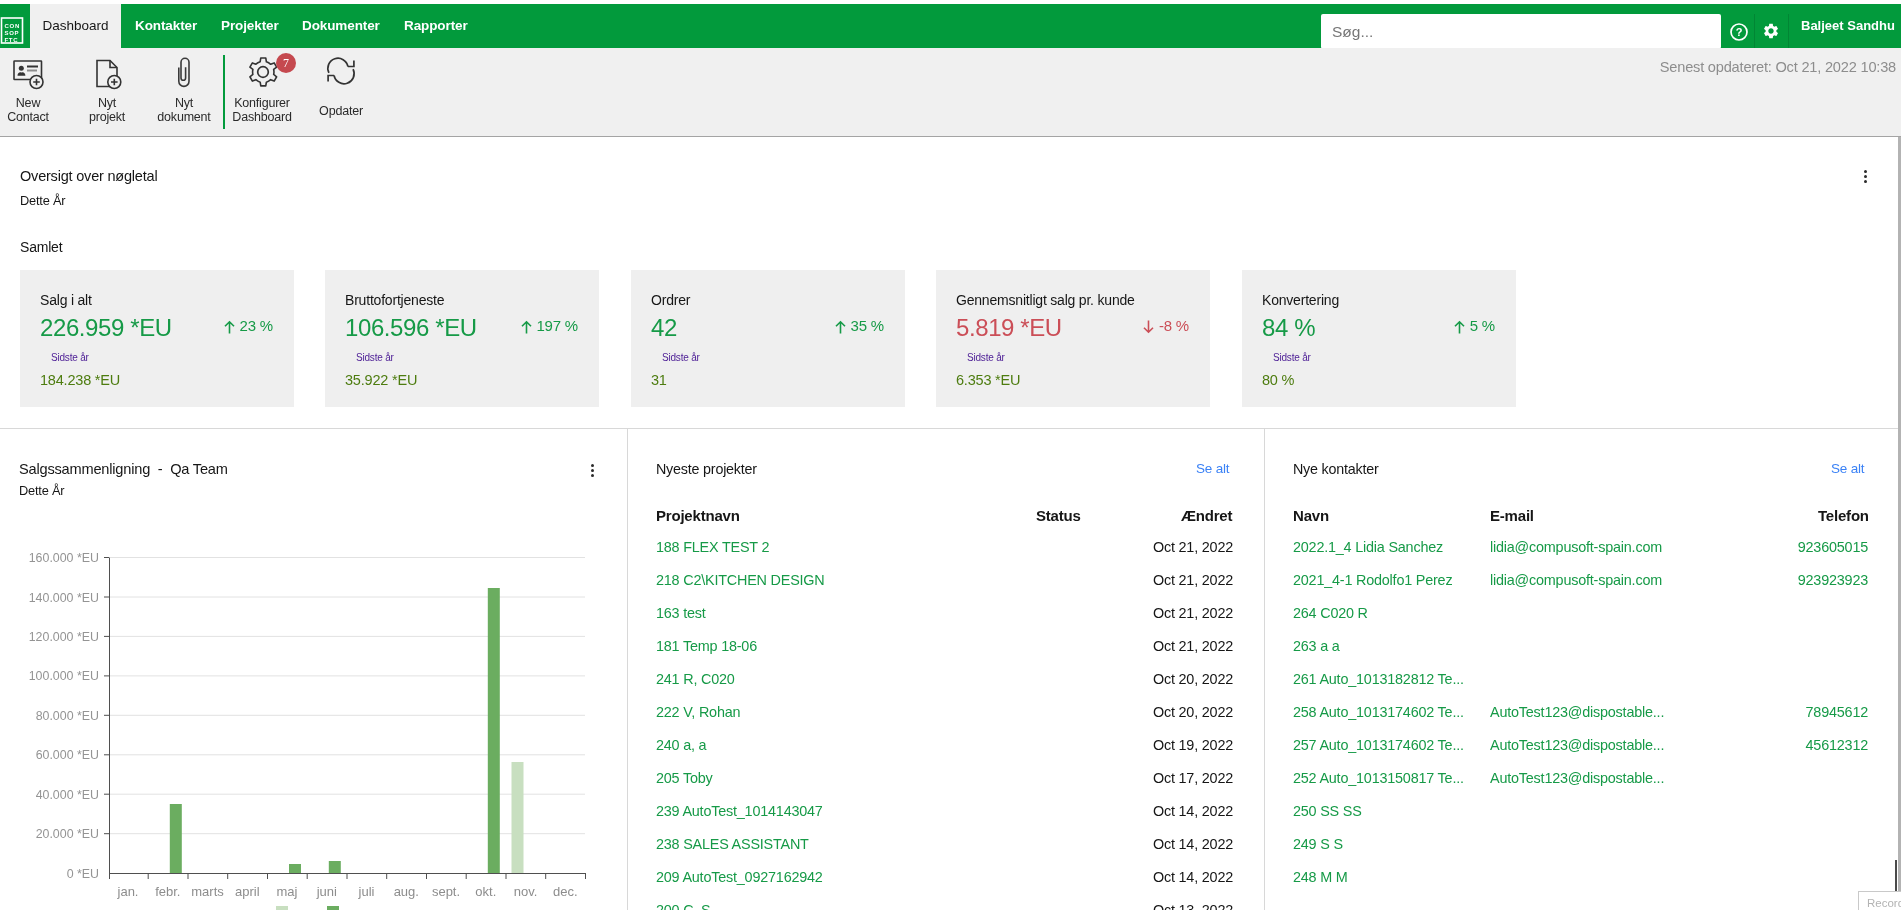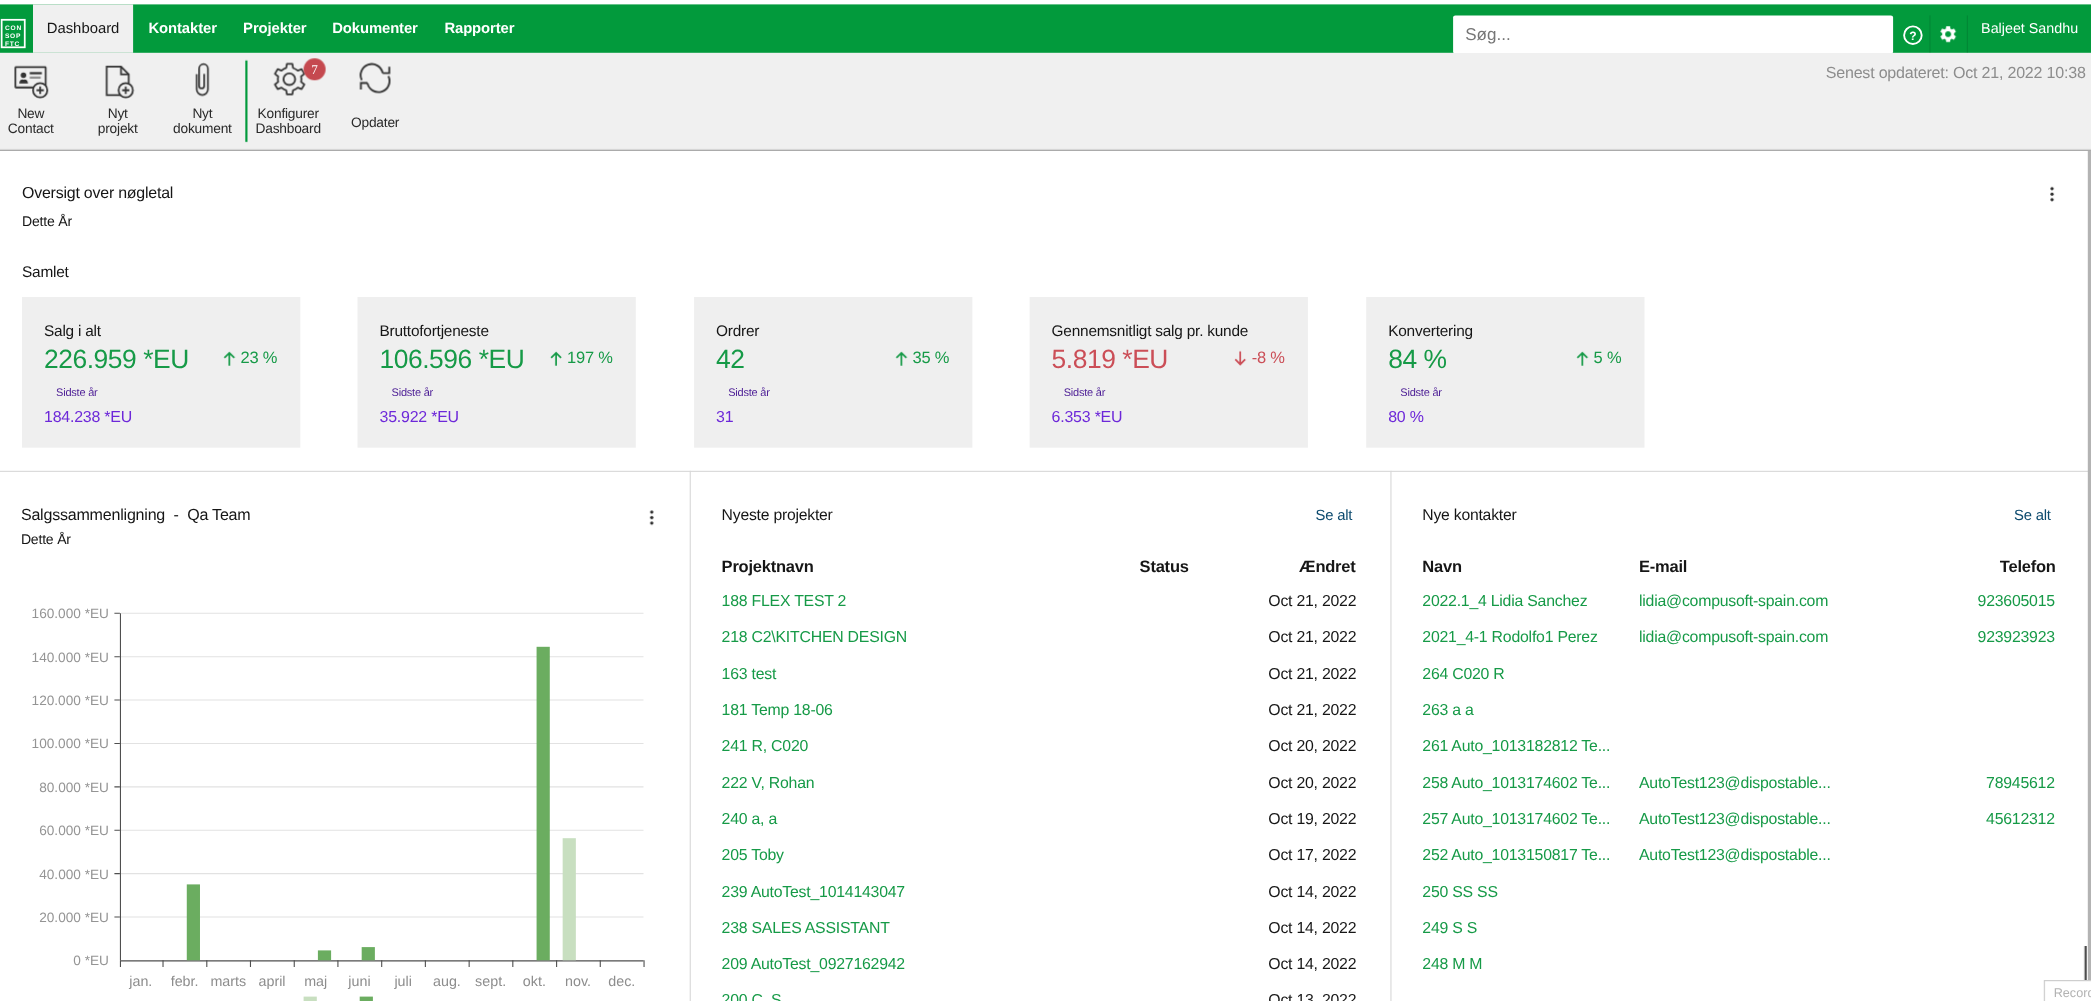--- a/index.html
+++ b/index.html
@@ -7,29 +7,29 @@
 html,body{width:1901px;height:910px;background:#fff;font-family:"Liberation Sans",sans-serif;overflow:hidden}
 body{position:relative;transform:translateZ(0)}
 .abs{position:absolute}
 .nav{left:0;top:4px;width:1901px;height:44px;background:#029a3c}
 .tabtxt{position:absolute;top:0;height:56px;line-height:44px;color:#fff;font-size:13.5px;font-weight:700;letter-spacing:-0.1px}
 .dtab{position:absolute;left:30px;top:0;width:91px;height:44px;background:#f0f0f0;color:#161616;font-size:13.5px;font-weight:400;text-align:center;line-height:44px;letter-spacing:0px}
 .toolbar{left:0;top:48px;width:1901px;height:89px;background:#f0f0f0;border-bottom:1px solid #a4a4a4}
 .tlbl{position:absolute;font-size:12.5px;color:#2a2a2a;text-align:center;line-height:14px;letter-spacing:-0.2px}
 .sect-title{position:absolute;font-size:15px;color:#161616;letter-spacing:-0.2px}
 .sub{position:absolute;font-size:12.8px;font-weight:400;color:#161616;letter-spacing:-0.2px}
-.card{position:absolute;top:270px;width:253px;height:137px;background:#efefef}
+.card{position:absolute;top:270px;width:274px;height:137px;background:#efefef}
 .card .ct{position:absolute;left:20px;top:22px;font-size:14px;color:#161616;letter-spacing:-0.2px}
 .card .num{position:absolute;left:20px;top:44px;font-size:24px;letter-spacing:-0.4px}
 .card .delta{position:absolute;right:21px;top:47px;font-size:15px;letter-spacing:-0.2px}
 .card .ly{position:absolute;left:31px;top:82px;font-size:10px;color:#4c1d95;letter-spacing:-0.2px}
-.card .lv{position:absolute;left:20px;top:102px;font-size:14.5px;color:#6d28d9;letter-spacing:-0.2px}
+.card .lv{position:absolute;left:20px;top:102px;font-size:14.5px;color:#4d7c0f;letter-spacing:-0.2px}
 .green{color:#169a47}
 .red{color:#cb4e57}
-.seall{position:absolute;font-size:13.5px;color:#0c4a6e;letter-spacing:-0.2px}
+.seall{position:absolute;font-size:13.5px;color:#3b82f6;letter-spacing:-0.2px}
 .th{position:absolute;font-size:15px;font-weight:700;color:#161616;letter-spacing:-0.2px}
 .rows{position:absolute;top:531px}
 .row{height:33px;line-height:33px;position:relative;font-size:14.4px;letter-spacing:-0.2px;white-space:nowrap}
 .rn{color:#169a47}
 .rd{position:absolute;right:0;top:0;color:#161616}
 .re{position:absolute;left:197px;top:0;color:#169a47}
 .rp{position:absolute;right:0;top:0;color:#169a47}
 .kebab span{display:block;width:3.5px;height:3.5px;border-radius:50%;background:#2b2b2b;margin:1.5px auto}
 </style></head>
 <body>
@@ -57,21 +57,21 @@
   <div class="abs" style="left:1788px;top:10px;width:1px;height:35px;background:rgba(0,0,0,0.13)"></div>
 
   <svg class="abs" style="left:1729px;top:18px" width="20" height="20" viewBox="0 0 20 20">
     <circle cx="10" cy="10" r="8" fill="none" stroke="#fff" stroke-width="1.7"></circle>
     <text x="10" y="14" text-anchor="middle" font-size="11" fill="#fff" font-family="Liberation Sans" font-weight="700">?</text>
   </svg>
 
   <svg class="abs" style="left:1762px;top:18px" width="18" height="18" viewBox="0 0 24 24">
     <path fill="#fff" d="M19.14,12.94c0.04-0.3,0.06-0.61,0.06-0.94c0-0.32-0.02-0.64-0.07-0.94l2.03-1.58c0.18-0.14,0.23-0.41,0.12-0.61l-1.92-3.32c-0.12-0.22-0.37-0.29-0.59-0.22l-2.39,0.96c-0.5-0.38-1.03-0.7-1.62-0.94L14.4,2.81c-0.04-0.24-0.24-0.41-0.48-0.41h-3.84c-0.24,0-0.43,0.17-0.47,0.41L9.25,5.35C8.66,5.59,8.12,5.92,7.63,6.29L5.24,5.33c-0.22-0.08-0.47,0-0.59,0.22L2.74,8.87C2.62,9.08,2.66,9.34,2.86,9.48l2.03,1.58C4.84,11.36,4.8,11.69,4.8,12s0.02,0.64,0.07,0.94l-2.03,1.58c-0.18,0.14-0.23,0.41-0.12,0.61l1.92,3.32c0.12,0.22,0.37,0.29,0.59,0.22l2.39-0.96c0.5,0.38,1.03,0.7,1.62,0.94l0.36,2.54c0.05,0.24,0.24,0.41,0.48,0.41h3.84c0.24,0,0.44-0.17,0.47-0.41l0.36-2.54c0.59-0.24,1.13-0.56,1.62-0.94l2.39,0.96c0.22,0.08,0.47,0,0.59-0.22l1.92-3.32c0.12-0.22,0.07-0.47-0.12-0.61L19.14,12.94z M12,15.6c-1.98,0-3.6-1.62-3.6-3.6s1.62-3.6,3.6-3.6s3.6,1.62,3.6,3.6S13.98,15.6,12,15.6z"></path>
   </svg>
-  <div class="abs aa" style="left:1801px;top:0;height:43px;line-height:44px;color:#fff;font-size:13px;font-weight:400;letter-spacing:0px;white-space:nowrap">Baljeet Sandhu</div>
+  <div class="abs aa" style="left:1801px;top:0;height:43px;line-height:44px;color:#fff;font-size:13px;font-weight:700;letter-spacing:0px;white-space:nowrap">Baljeet Sandhu</div>
 </div>
 
 <div class="abs toolbar">
   <div class="tlbl" style="left:0px;top:48px;width:56px">New<br>Contact</div>
   <div class="tlbl" style="left:79px;top:48px;width:56px">Nyt<br>projekt</div>
   <div class="tlbl" style="left:152px;top:48px;width:64px">Nyt<br>dokument</div>
   <div class="abs" style="left:223px;top:7px;width:2px;height:74px;background:#029a3c"></div>
   <div class="tlbl" style="left:226px;top:48px;width:72px">Konfigurer<br>Dashboard</div>
   <div class="tlbl" style="left:311px;top:56px;width:60px">Opdater</div>
   <div class="abs aa" style="right:5px;top:11px;font-size:14.6px;color:#8d8d8d;letter-spacing:-0.2px">Senest opdateret: Oct 21, 2022 10:38</div>

